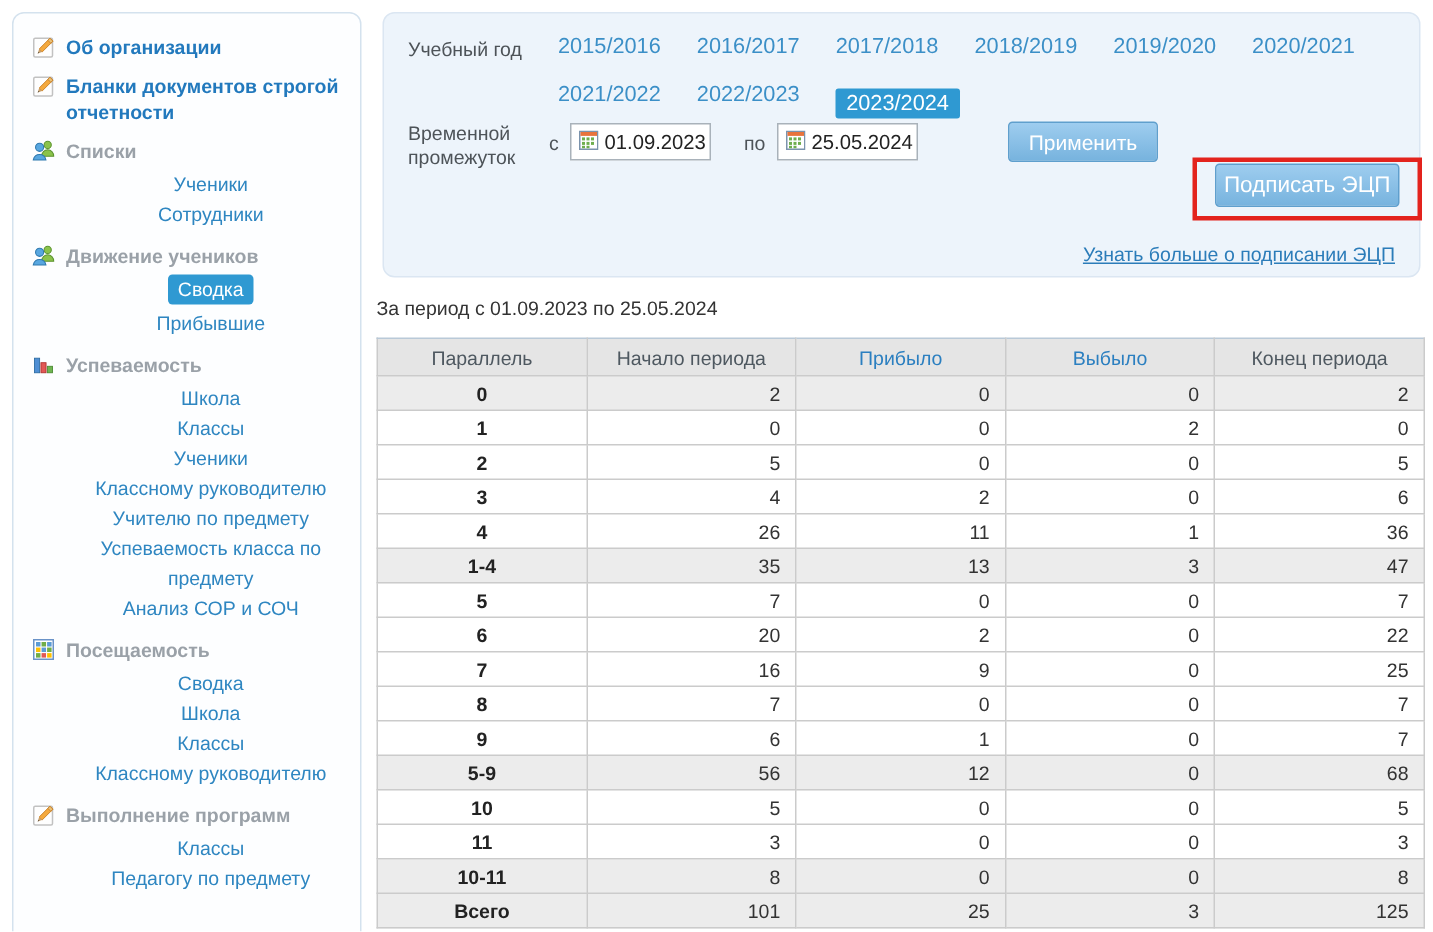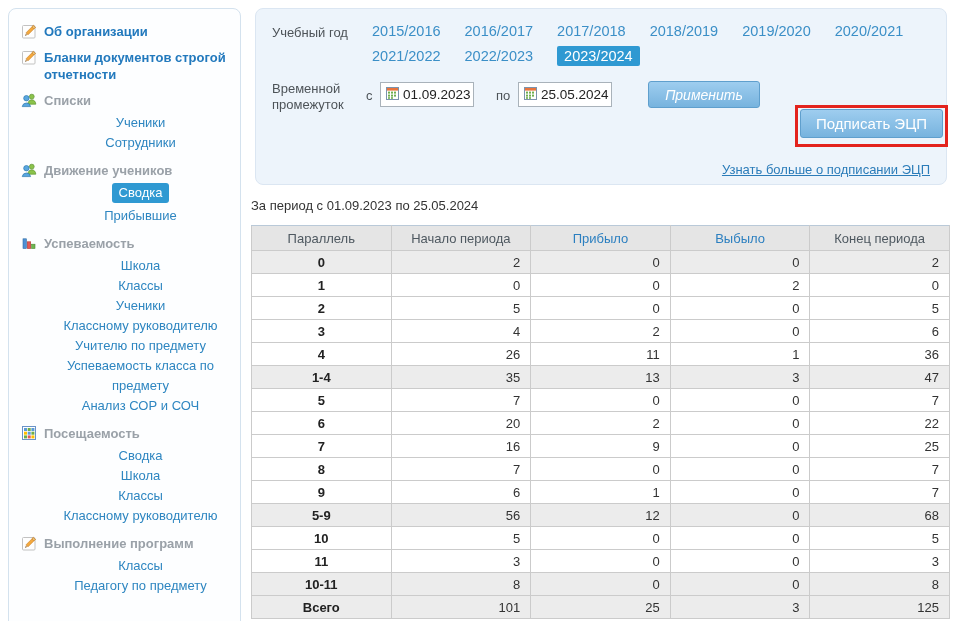--- a/index.html
+++ b/index.html
@@ -24,35 +24,35 @@
   
   .main { position:absolute; left:251px; top:8px; width:700px; }
   .filter-panel { position:relative; margin-left:4px; width:692px; height:177px;
                   background:#edf4fb; border:1px solid #dbe6f2; border-radius:8px; }
   .flabel { position:absolute; font-size:13px; color:#4d5358; }
   .lbl-year { left:16px; top:16px; }
   .lbl-period { left:16px; top:72px; width:105px; line-height:16px; }
   .years { position:absolute; left:116px; top:12px; width:566px;
            display:flex; flex-wrap:wrap; column-gap:24px; row-gap:5px; align-items:center; }
   .year { color:#3b8fc7; font-size:14.5px; cursor:pointer; padding:2px 0; white-space:nowrap; }
-  .year.sel { background:#2f99d2; color:#fff; padding:2px 7px; border-radius:2px; }
+  .year.sel { background:#2f99d2; color:#fff; padding:2px 7px; border-radius:2px;margin-top:13px; }
   .small-label { position:absolute; font-size:13px; color:#4d5358; }
   .lbl-from { left:110px; top:79px; }
   .lbl-to   { left:240px; top:79px; }
   .date-input { position:absolute; top:73px; width:94px; height:25px; background:#fff;
                 border:1px solid #a9b2ba; display:flex; align-items:center; gap:4px;
                 padding:0 5px; font-size:13.5px; color:#222; cursor:text; }
   .inp-from { left:124px; }
   .inp-to   { left:262px;text-align:center; }
   .btn { background:linear-gradient(#9ecdef,#77b3de); border:1px solid #5f9fcd; color:#fff;
          border-radius:3px; cursor:pointer; font-family:"Liberation Sans", sans-serif; }
-  .apply { position:absolute; left:392px; top:72px; width:112px; height:27px; font-size:14px;font-style:italic; }
+  .apply { position:absolute; left:416px; top:72px; width:100px; height:27px; font-size:14px; }
   .annotation { position:absolute; left:539px; top:96px; width:153px; height:42px;
                 border:3px solid #e3231d; }
-  .sign { display:block; margin:1px auto; width:143px; height:29px; font-size:15px; }
+  .sign { display:block; margin:1px auto; width:123px; height:29px; font-size:15px; }
   .learn-link { position:absolute; right:16px; top:153px; font-size:13px;
                 color:#2b7cb9; text-decoration:underline; cursor:pointer; }
 
   
   .caption { margin:13px 0 12px 0; font-size:13px; color:#333; }
   table { border-collapse:collapse; width:699px; table-layout:fixed; }
   th, td { border:1px solid #cbcbcb; font-size:13px; }
   thead th { height:25px; background:#e5e5e5; border-top:1px solid #b9c9d8;
              font-weight:normal; color:#4e5860; text-align:center; }
   thead th.link { color:#2b7fc0; cursor:pointer; }

